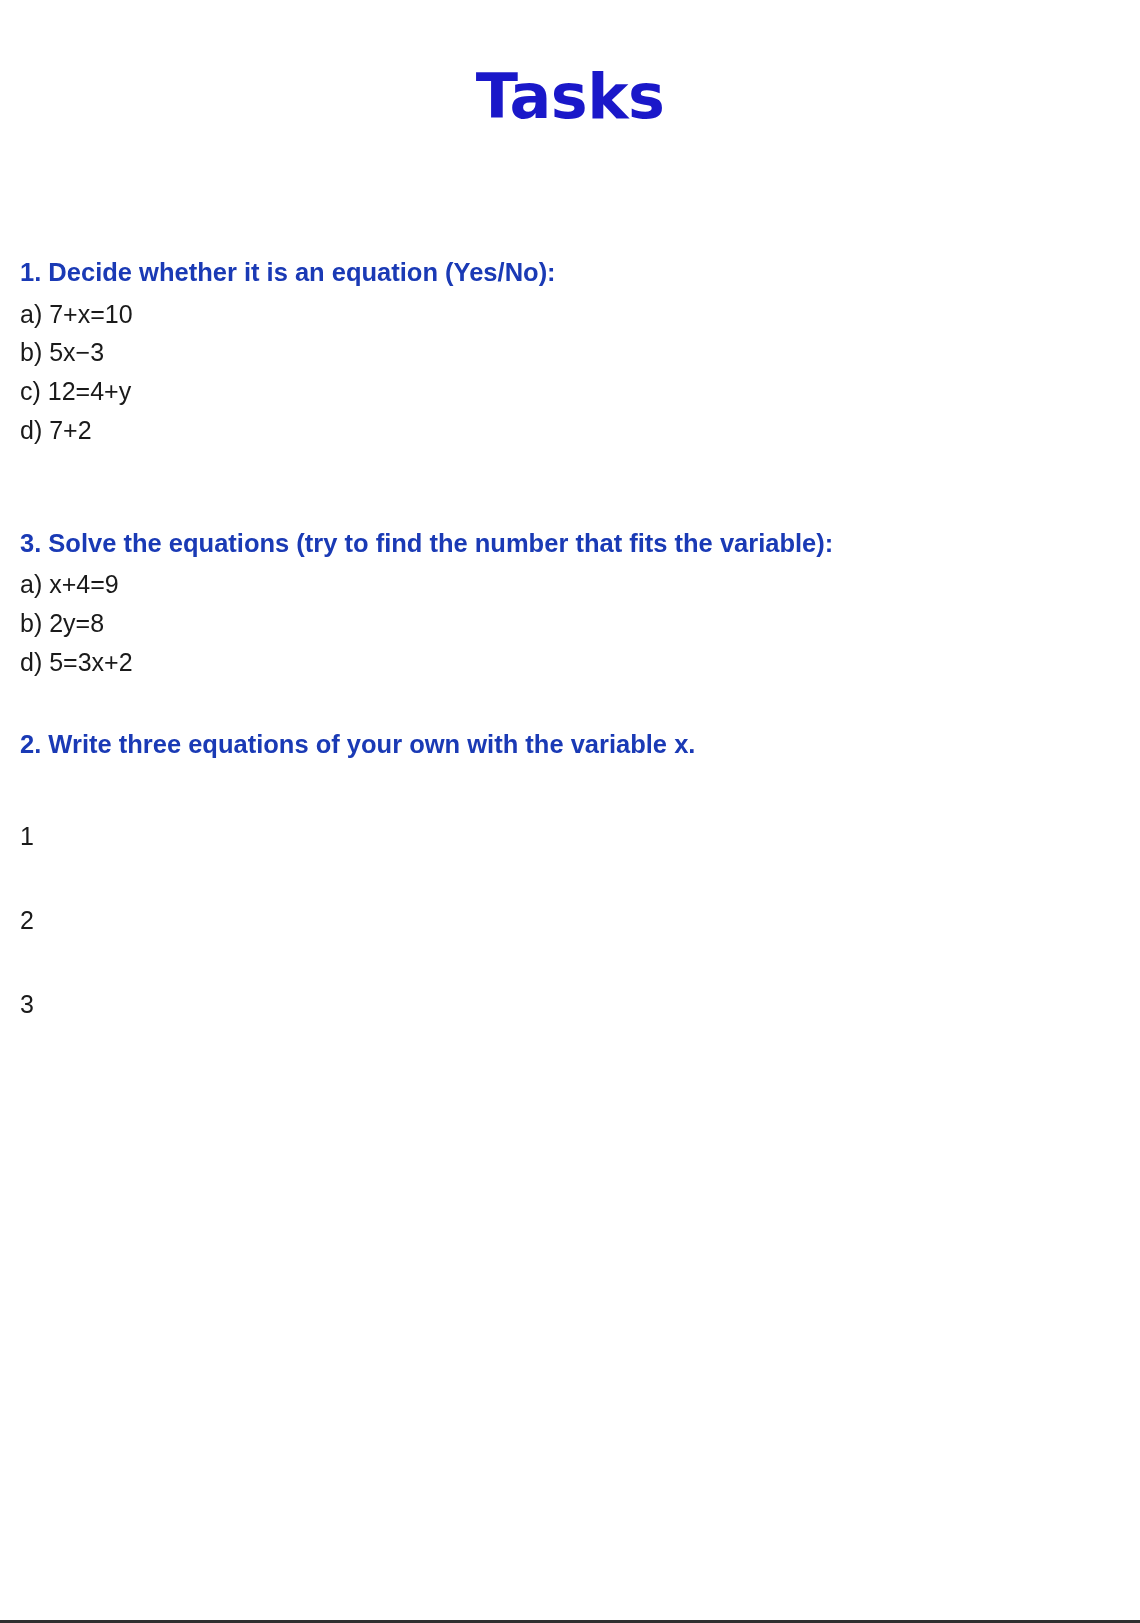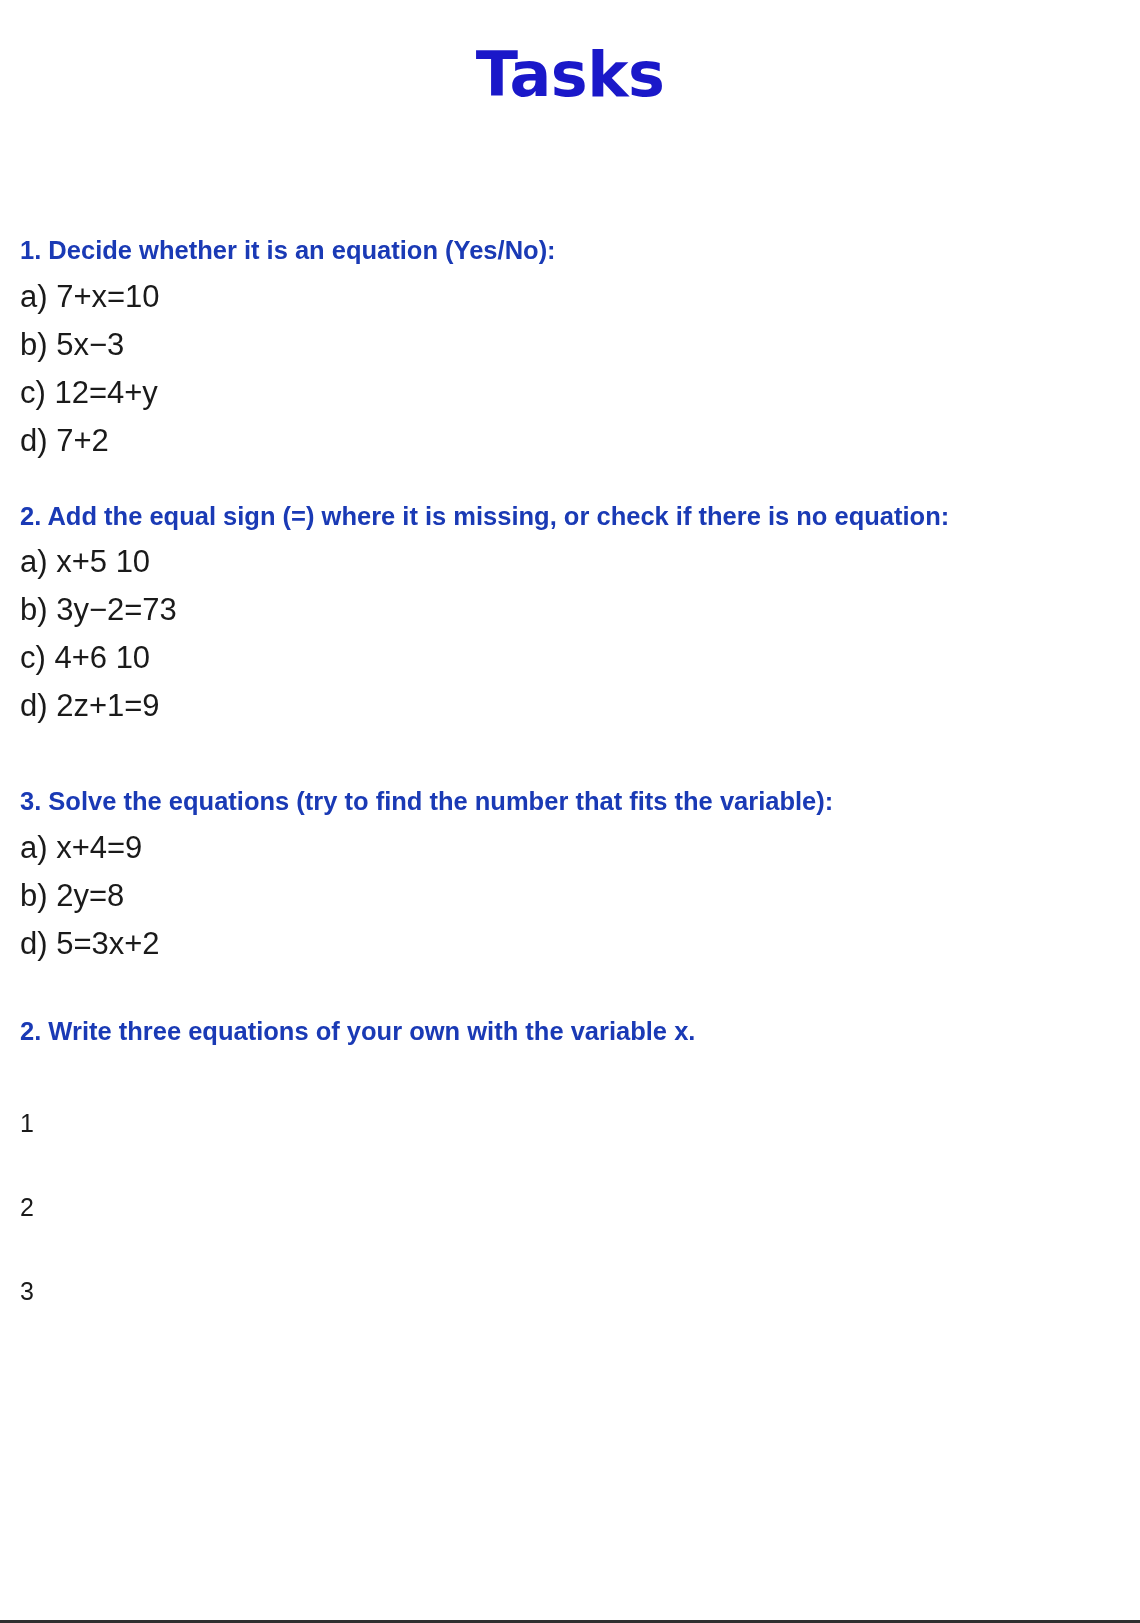--- a/index.html
+++ b/index.html
@@ -19,40 +19,40 @@
     border-bottom: 3px solid #2f2f2f;
     overflow: hidden;
   }
   .doc-title {
     text-align: center;
     color: #1a18c9;
     font-size: 62px;
     font-weight: bold;
     letter-spacing: -0.5px;
     margin: 0;
-    padding-top: 38px;
+    padding-top: 60px;
     font-family: "DejaVu Sans", sans-serif;
   }
   .content {
     padding: 0 20px 0 20px;
     margin-top: 120px;
   }
   .task-block {
     margin-bottom: 10px;
   }
   .task-heading {
     color: #1a3ab5;
     font-weight: bold;
     font-size: 25.5px;
     line-height: 1.55;
     margin: 0 0 2px 0;
   }
   .task-item {
     color: #1a1a1a;
-    font-size: 31px;
+    font-size: 25px;
     line-height: 1.55;
     margin: 0;
     font-weight: normal;
   }
   .gap-sm { height: 22px; }
   .gap-md { height: 42px; }
   .gap-lg { height: 34px; }
   .answer-lines {
     margin-top: 56px;
   }
@@ -75,27 +75,20 @@
     <div class="task-block">
       <p class="task-heading">1. Decide whether it is an equation (Yes/No):</p>
       <p class="task-item">a) 7+x=10</p>
       <p class="task-item">b) 5x−3</p>
       <p class="task-item">c) 12=4+y</p>
       <p class="task-item">d) 7+2</p>
     </div>
 
     <div class="gap-sm"></div>
 
-    <div class="task-block">
-      <p class="task-heading">2. Add the equal sign (=) where it is missing, or check if there is no equation:</p>
-      <p class="task-item">a) x+5 10</p>
-      <p class="task-item">b) 3y−2=73</p>
-      <p class="task-item">c) 4+6 10</p>
-      <p class="task-item">d) 2z+1=9</p>
-    </div>
 
     <div class="gap-md"></div>
 
     <div class="task-block">
       <p class="task-heading">3. Solve the equations (try to find the number that fits the variable):</p>
       <p class="task-item">a) x+4=9</p>
       <p class="task-item">b) 2y=8</p>
       <p class="task-item">d) 5=3x+2</p>
     </div>
 

